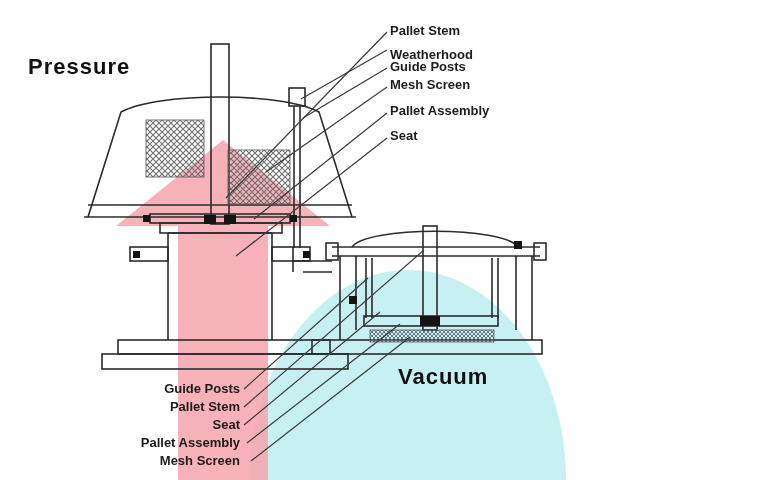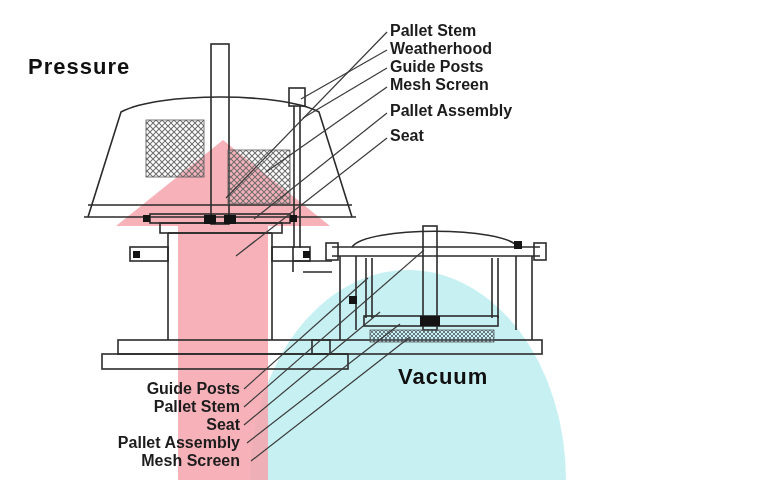--- a/index.html
+++ b/index.html
@@ -16,21 +16,21 @@
     font-size:22px;
     font-weight:bold;
     letter-spacing:1px;
     color:#101010;
     white-space:nowrap;
   }
   .big-title.pressure{left:28px;top:54px;}
   .big-title.vacuum{left:398px;top:364px;}
   .part-label{
     position:absolute;
-    font-size:16px;
+    font-size:13px;
     font-weight:bold;
     color:#1c1c1c;
     line-height:14px;
     white-space:nowrap;
   }
   .part-label.right-col{left:390px;}
   .part-label.left-col{left:100px;width:140px;text-align:right;}
 </style>
 </head>
 <body>
@@ -109,21 +109,21 @@
       <path d="M244 425 L380 312"></path>
       <path d="M247 443 L400 324"></path>
       <path d="M251 461 L410 337"></path>
     </g>
   </svg>
 
   <div class="big-title pressure">Pressure</div>
   <div class="big-title vacuum">Vacuum</div>
 
   <div class="part-label right-col" style="top:24px">Pallet Stem</div>
-  <div class="part-label right-col" style="top:42px">Weatherhood</div>
+  <div class="part-label right-col" style="top:48px">Weatherhood</div>
   <div class="part-label right-col" style="top:60px">Guide Posts</div>
   <div class="part-label right-col" style="top:78px">Mesh Screen</div>
   <div class="part-label right-col" style="top:104px">Pallet Assembly</div>
   <div class="part-label right-col" style="top:129px">Seat</div>
 
   <div class="part-label left-col" style="top:382px">Guide Posts</div>
   <div class="part-label left-col" style="top:400px">Pallet Stem</div>
   <div class="part-label left-col" style="top:418px">Seat</div>
   <div class="part-label left-col" style="top:436px">Pallet Assembly</div>
   <div class="part-label left-col" style="top:454px">Mesh Screen</div>

